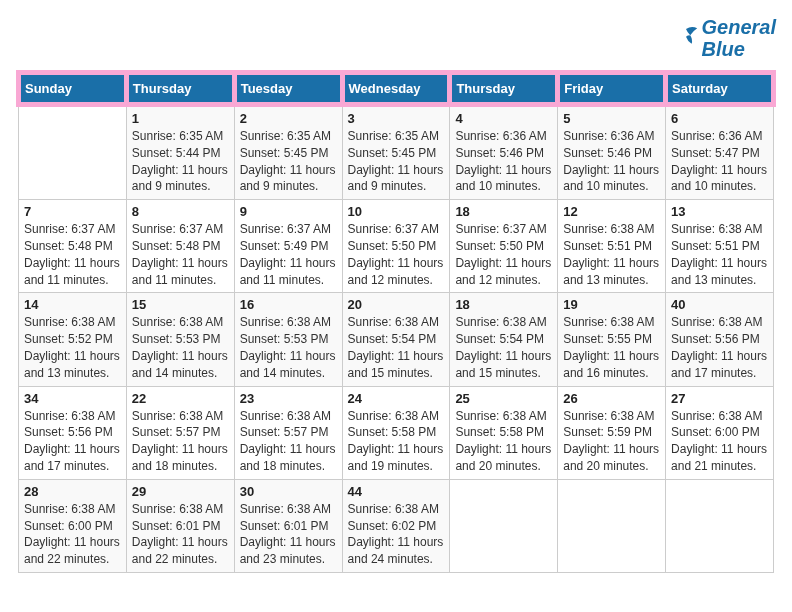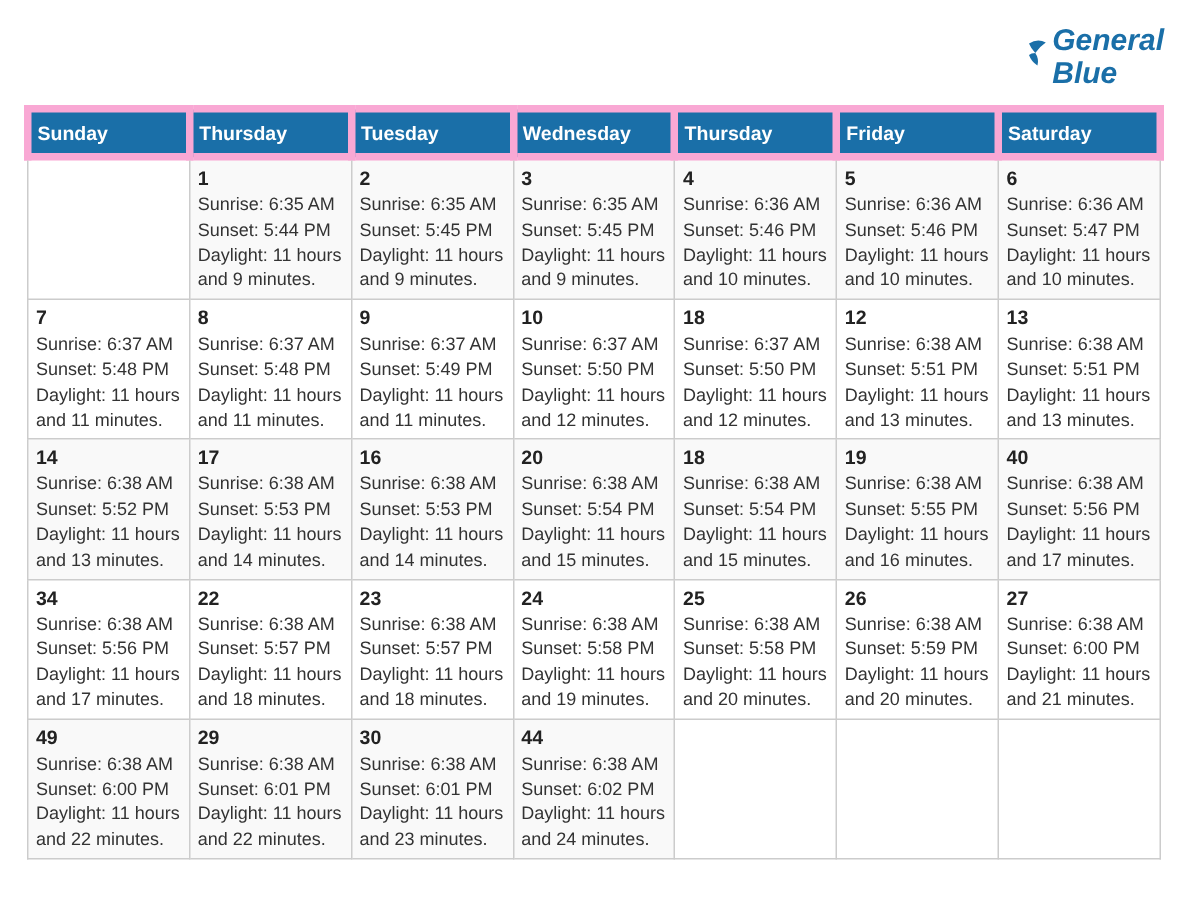--- a/index.html
+++ b/index.html
@@ -181,21 +181,21 @@
           <div class="day-num">13</div>
           <div class="day-info">Sunrise: 6:38 AM<br>Sunset: 5:51 PM<br>Daylight: 11 hours and 13 minutes.</div>
         </td>
       </tr>
       <tr>
         <td>
           <div class="day-num">14</div>
           <div class="day-info">Sunrise: 6:38 AM<br>Sunset: 5:52 PM<br>Daylight: 11 hours and 13 minutes.</div>
         </td>
         <td>
-          <div class="day-num">17</div>
+          <div class="day-num">15</div>
           <div class="day-info">Sunrise: 6:38 AM<br>Sunset: 5:53 PM<br>Daylight: 11 hours and 14 minutes.</div>
         </td>
         <td>
           <div class="day-num">16</div>
           <div class="day-info">Sunrise: 6:38 AM<br>Sunset: 5:53 PM<br>Daylight: 11 hours and 14 minutes.</div>
         </td>
         <td>
           <div class="day-num">20</div>
           <div class="day-info">Sunrise: 6:38 AM<br>Sunset: 5:54 PM<br>Daylight: 11 hours and 15 minutes.</div>
         </td>
@@ -237,21 +237,21 @@
           <div class="day-num">26</div>
           <div class="day-info">Sunrise: 6:38 AM<br>Sunset: 5:59 PM<br>Daylight: 11 hours and 20 minutes.</div>
         </td>
         <td>
           <div class="day-num">27</div>
           <div class="day-info">Sunrise: 6:38 AM<br>Sunset: 6:00 PM<br>Daylight: 11 hours and 21 minutes.</div>
         </td>
       </tr>
       <tr>
         <td>
-          <div class="day-num">49</div>
+          <div class="day-num">28</div>
           <div class="day-info">Sunrise: 6:38 AM<br>Sunset: 6:00 PM<br>Daylight: 11 hours and 22 minutes.</div>
         </td>
         <td>
           <div class="day-num">29</div>
           <div class="day-info">Sunrise: 6:38 AM<br>Sunset: 6:01 PM<br>Daylight: 11 hours and 22 minutes.</div>
         </td>
         <td>
           <div class="day-num">30</div>
           <div class="day-info">Sunrise: 6:38 AM<br>Sunset: 6:01 PM<br>Daylight: 11 hours and 23 minutes.</div>
         </td>

